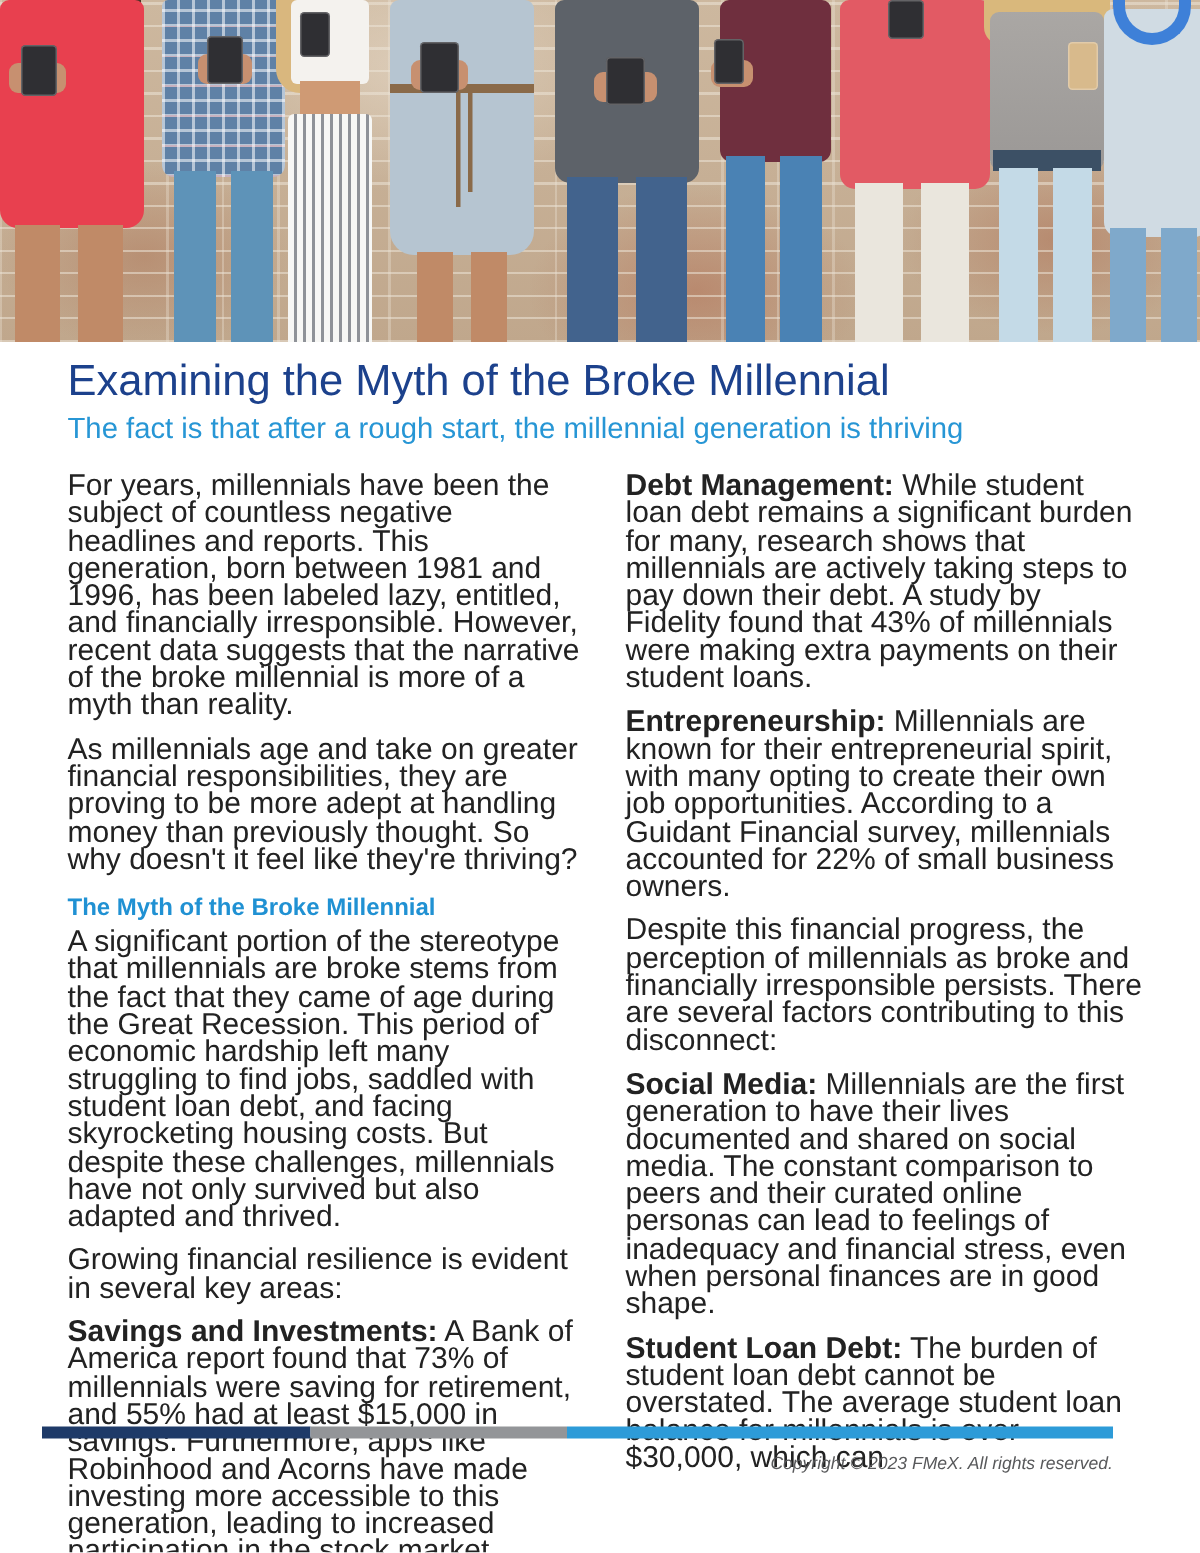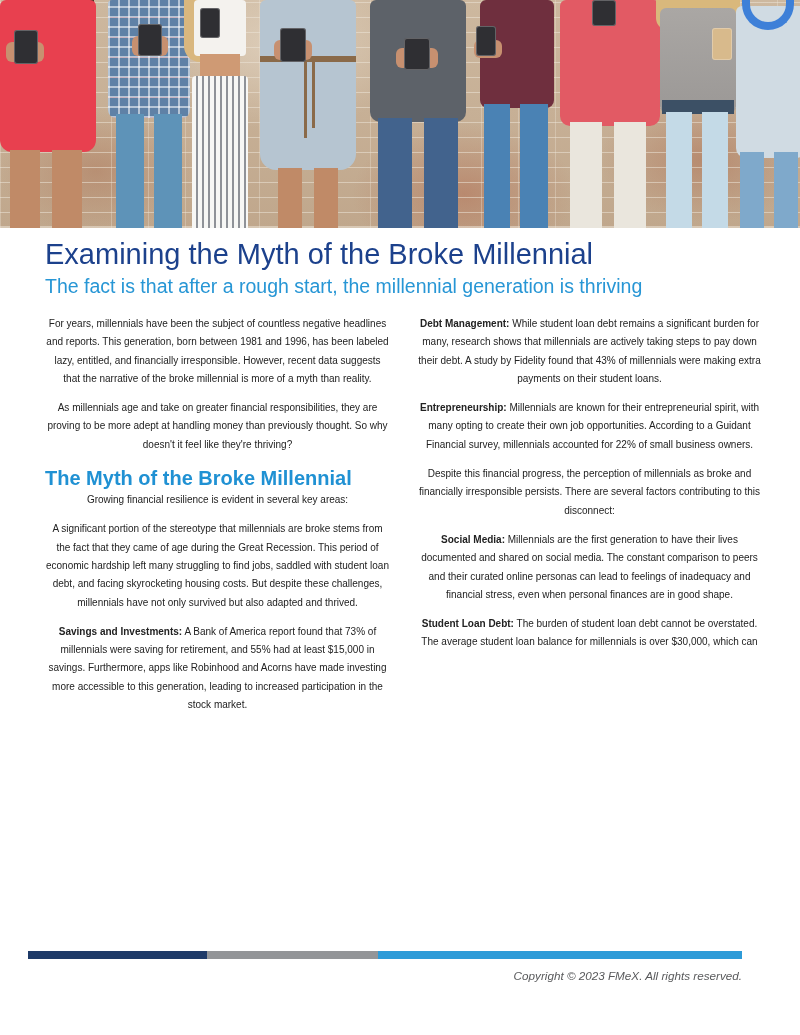--- a/index.html
+++ b/index.html
@@ -28,22 +28,22 @@
   .hand{border-radius:6px;background:#c79070;}
 
   
   .content{position:absolute;left:45px;top:237px;width:717px;}
   h1.title{font-size:29px;font-weight:400;line-height:34px;color:var(--title);letter-spacing:0;}
   .subtitle{font-size:19.5px;color:var(--subtitle);line-height:26px;margin-top:2px;}
 
   
   .columns{display:flex;gap:27px;margin-top:16px;}
   .col{flex:1;min-width:0;}
-  .col p{font-size:10px;line-height:18.3px;color:var(--body);margin-bottom:11px;text-align:center;}
-  .col h2{font-size:20px;font-weight:700;color:var(--heading);line-height:20px;margin:14px 0 3px 0;}
+  .col p{font-size:20px;line-height:18.3px;color:var(--body);margin-bottom:11px;}
+  .col h2{font-size:16px;font-weight:700;color:var(--heading);line-height:20px;margin:14px 0 3px 0;}
   .col b{font-weight:700;}
 
   
   .footer{position:absolute;left:28px;top:951px;width:714px;font-style:italic;}
   .bar{display:flex;height:8px;width:100%;}
   .seg-navy{width:25%;background:var(--bar-navy);}
   .seg-gray{width:24%;background:var(--bar-gray);}
   .seg-blue{width:51%;background:var(--bar-blue);}
   .copy{margin-top:9px;text-align:right;font-size:11.7px;line-height:15px;color:var(--footer-text);}
 </style>
@@ -134,22 +134,22 @@
 
   <div class="content">
     <h1 class="title">Examining the Myth of the Broke Millennial</h1>
     <div class="subtitle">The fact is that after a rough start, the millennial generation is thriving</div>
 
     <div class="columns">
       <div class="col">
         <p>For years, millennials have been the subject of countless negative headlines and reports. This generation, born between 1981 and 1996, has been labeled lazy, entitled, and financially irresponsible. However, recent data suggests that the narrative of the broke millennial is more of a myth than reality.</p>
         <p>As millennials age and take on greater financial responsibilities, they are proving to be more adept at handling money than previously thought. So why doesn't it feel like they're thriving?</p>
         <h2>The Myth of the Broke Millennial</h2>
+        <p>A significant portion of the stereotype that millennials are broke stems from the fact that they came of age during the Great Recession. This period of economic hardship left many struggling to find jobs, saddled with student loan debt, and facing skyrocketing housing costs. But despite these challenges, millennials have not only survived but also adapted and thrived.</p>
         <p>Growing financial resilience is evident in several key areas:</p>
-        <p>A significant portion of the stereotype that millennials are broke stems from the fact that they came of age during the Great Recession. This period of economic hardship left many struggling to find jobs, saddled with student loan debt, and facing skyrocketing housing costs. But despite these challenges, millennials have not only survived but also adapted and thrived.</p>
         <p><b>Savings and Investments:</b><span> A Bank of America report found that 73% of millennials were saving for retirement, and 55% had at least $15,000 in savings. Furthermore, apps like Robinhood and Acorns have made investing more accessible to this generation, leading to increased participation in the stock market.</span></p>
       </div>
 
       <div class="col">
         <p><b>Debt Management:</b><span> While student loan debt remains a significant burden for many, research shows that millennials are actively taking steps to pay down their debt. A study by Fidelity found that 43% of millennials were making extra payments on their student loans.</span></p>
         <p><b>Entrepreneurship:</b><span> Millennials are known for their entrepreneurial spirit, with many opting to create their own job opportunities. According to a Guidant Financial survey, millennials accounted for 22% of small business owners.</span></p>
         <p>Despite this financial progress, the perception of millennials as broke and financially irresponsible persists. There are several factors contributing to this disconnect:</p>
         <p><b>Social Media:</b><span> Millennials are the first generation to have their lives documented and shared on social media. The constant comparison to peers and their curated online personas can lead to feelings of inadequacy and financial stress, even when personal finances are in good shape.</span></p>
         <p><b>Student Loan Debt:</b><span> The burden of student loan debt cannot be overstated. The average student loan balance for millennials is over $30,000, which can</span></p>
       </div>

